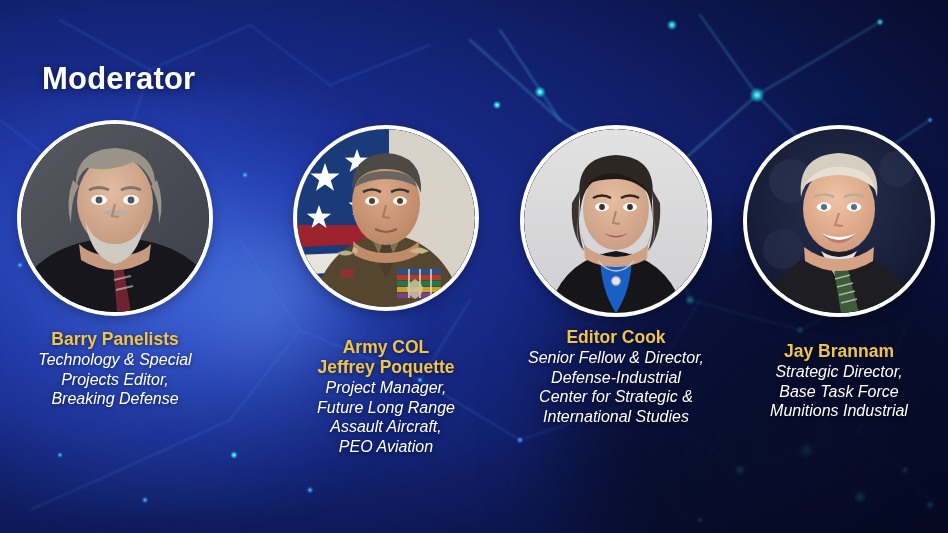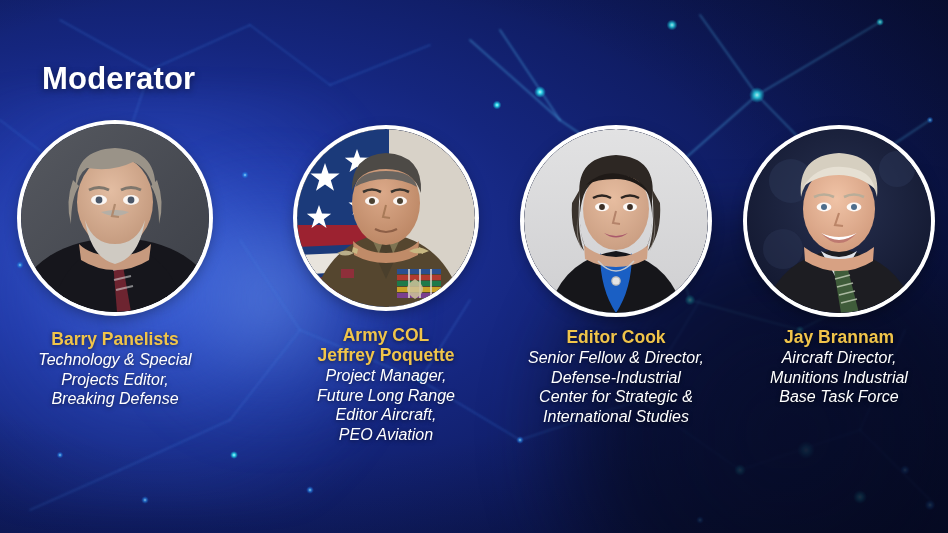--- a/index.html
+++ b/index.html
@@ -89,23 +89,23 @@
   #person-1{left:270px;top:129px; width:232px;}
   #person-2{left:500px;top:129px; width:232px;}
   #person-3{left:730px;top:129px; width:218px;}
 
   #person-0 .avatar{width:188px;height:188px;}
   #person-1 .avatar{width:178px;height:178px;}
   #person-2 .avatar{width:184px;height:184px;}
   #person-3 .avatar{width:184px;height:184px;}
 
   #person-0 .pname{margin-top:17px;}
-  #person-1 .pname{margin-top:18px;}
+  #person-1 .pname{margin-top:30px;}
   #person-2 .pname{margin-top:14px;}
-  #person-3 .pname{margin-top:14px;}
+  #person-3 .pname{margin-top:28px;}
 </style>
 </head>
 <body>
 
 <div id="stage">
 
   <div class="bg-base"></div>
   <div class="bg-glow-a"></div>
   <div class="bg-glow-b"></div>
 
@@ -334,21 +334,21 @@
         </svg>
       </div>
     </div>
     <div class="pname">
       <div>Army COL</div>
       <div>Jeffrey Poquette</div>
     </div>
     <div class="prole">
       <div>Project Manager,</div>
       <div>Future Long Range</div>
-      <div>Editor Aircraft,</div>
+      <div>Assault Aircraft,</div>
       <div>PEO Aviation</div>
     </div>
   </div>
 
   <div class="person" id="person-2">
     <div class="avatar">
       <div class="photo">
         <svg width="184" height="184" viewBox="0 0 184 184" xmlns="http://www.w3.org/2000/svg">
           <defs>
             <clipPath id="c2">
@@ -446,19 +446,19 @@
             <path d="M74 104 Q92 118 110 104 Q92 112 74 104Z" fill="#ffffff"></path>
             <path d="M74 104 Q92 118 110 104 Q92 124 74 104Z" fill="#a8555c" opacity=".55"></path>
           </g>
         </svg>
       </div>
     </div>
     <div class="pname">
       <div>Jay Brannam</div>
     </div>
     <div class="prole">
-      <div>Aircraft Director,</div>
+      <div>Strategic Director,</div>
+      <div>Base Task Force</div>
       <div>Munitions Industrial</div>
-      <div>Base Task Force</div>
     </div>
   </div>
 
 </div>
 
 </body></html>

